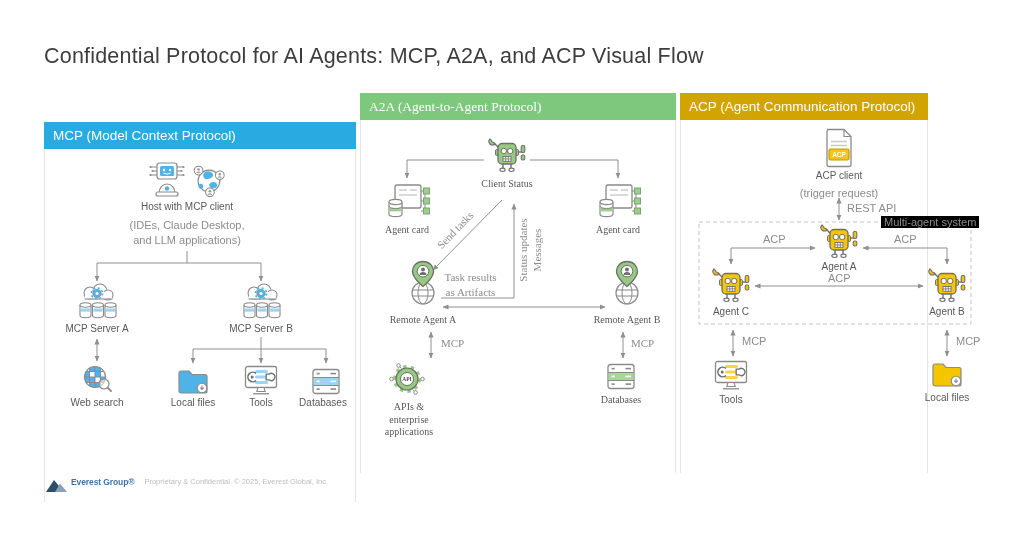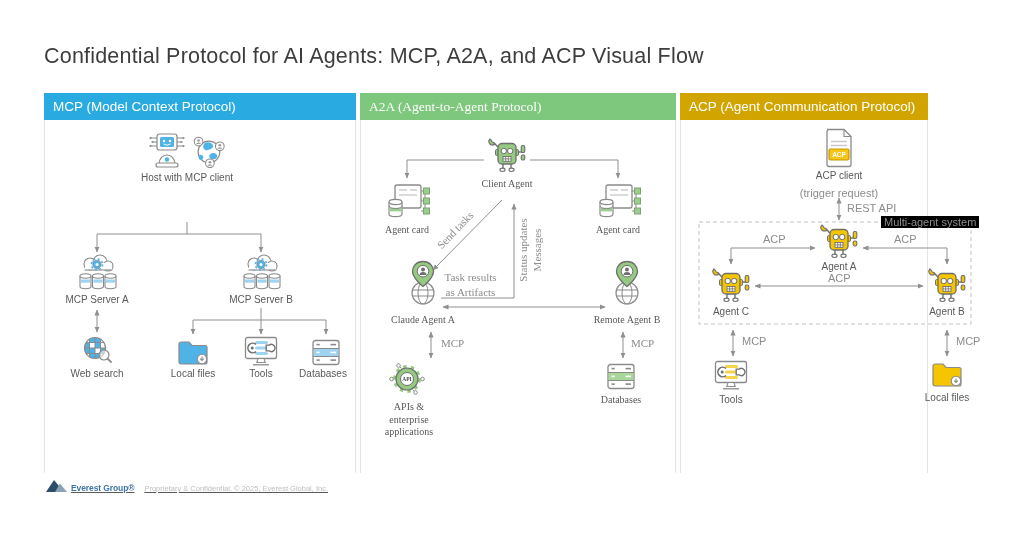--- a/index.html
+++ b/index.html
@@ -14,21 +14,21 @@
   .ln{stroke:#8f8f8f;stroke-width:1;fill:none;}
   .dsh{stroke:#c3c3c3;stroke-width:1;fill:none;stroke-dasharray:4 3;}
   .lbl{position:absolute;font-size:10px;line-height:1.25;color:#595959;text-align:center;}
   .sub{position:absolute;font-size:11px;line-height:1.35;color:#8c8c8c;text-align:center;}
   .clbl{position:absolute;font-size:11px;color:#8c8c8c;white-space:nowrap;}
   .rot{position:absolute;font-size:11px;color:#8c8c8c;white-space:nowrap;transform:translate(-50%,-50%) rotate(-90deg);}
   .diag{position:absolute;font-size:11px;color:#8c8c8c;white-space:nowrap;transform:translate(-50%,-50%) rotate(-46deg);}
   .pre{white-space:pre-line;}
   .boxlbl{background:#000000;padding:0 3px;}
   .ico{position:absolute;}
-  .footer{position:absolute;left:46px;top:477px;display:flex;align-items:flex-end;text-decoration:underline;}
+  .footer{position:absolute;left:46px;top:477px;display:flex;align-items:flex-start;}
   .brand{font-size:8.5px;font-weight:700;color:#4273A8;margin-left:3px;letter-spacing:-.1px;}
   .legal{font-size:7.5px;color:#bdbdbd;margin-left:10px;}
 </style>
 </head>
 <body>
 
 <svg width="0" height="0" style="position:absolute" aria-hidden="true">
   <defs>
     <marker id="ae" markerWidth="7" markerHeight="6" refX="5.5" refY="2.6" orient="auto">
         <path d="M0,0 L6,2.6 L0,5.2 z" fill="#8f8f8f"></path>
@@ -227,21 +227,21 @@
       <path d="M9,13.5 h16 M9,17.5 h16" stroke="#c9c9c9" stroke-width="1.3"></path>
       <rect x="7" y="21" width="20" height="11" rx="1.5" fill="#F5C518" stroke="#C79A00" stroke-width="1.2"></rect>
       <text x="17" y="29" text-anchor="middle" font-size="6.5" font-weight="bold" fill="#fff">ACP</text>
     </symbol>
   </defs>
 </svg>
 
 <div class="canvas">
   <div class="title">Confidential Protocol for AI Agents: MCP, A2A, and ACP Visual Flow</div>
 
-  <section class="panel" style="left:44px;width:312px;">
+  <section class="panel" style="left:44px;width:312px;margin-top:29px;">
     <header class="phead mcp">MCP (Model Context Protocol)</header>
     <div class="pbody">
       <svg class="cn" width="312" height="353">
         <path class="ln" d="M142,102 V114"></path>
         <path class="ln" d="M52,114 H216"></path>
         <path class="ln" d="M52,114 V132" marker-end="url(#ae)"></path>
         <path class="ln" d="M216,114 V132" marker-end="url(#ae)"></path>
         <path class="ln" d="M52,190 V212" marker-start="url(#as)" marker-end="url(#ae)"></path>
         <path class="ln" d="M216,188 V200"></path>
         <path class="ln" d="M148,200 H281"></path>
@@ -249,20 +249,22 @@
         <path class="ln" d="M216,200 V214" marker-end="url(#ae)"></path>
         <path class="ln" d="M281,200 V214" marker-end="url(#ae)"></path>
       </svg>
       <svg class="ico" style="left:102px;top:12px" width="40" height="36">
           <use href="#s-robot-chip"></use>
         </svg>
       <svg class="ico" style="left:146px;top:14px" width="34" height="34">
           <use href="#s-globe-users"></use>
         </svg>
       <div class="lbl" style="left:62px;top:52px;width:160px">Host with MCP client</div>
+      <div class="sub pre" style="left:52px;top:69px;width:180px">(IDEs, Claude Desktop,
+and LLM applications)</div>
 
       <svg class="ico" style="left:30px;top:132px" width="44" height="40">
           <use href="#s-cloud-db"></use>
         </svg>
       <div class="lbl" style="left:2px;top:174px;width:100px">MCP Server A</div>
       <svg class="ico" style="left:194px;top:132px" width="44" height="40">
           <use href="#s-cloud-db"></use>
         </svg>
       <div class="lbl" style="left:166px;top:174px;width:100px">MCP Server B</div>
 
@@ -296,41 +298,41 @@
         <path class="ln" d="M169,40 H257 V58" marker-end="url(#ae)"></path>
         <path class="ln" d="M141,80 L72,150" marker-end="url(#ae)"></path>
         <path class="ln" d="M80,178 H153 V84" marker-end="url(#ae)"></path>
         <path class="ln" d="M82,187 H244" marker-start="url(#as)" marker-end="url(#ae)"></path>
         <path class="ln" d="M70,212 V238" marker-start="url(#as)" marker-end="url(#ae)"></path>
         <path class="ln" d="M262,212 V238" marker-start="url(#as)" marker-end="url(#ae)"></path>
       </svg>
       <svg class="ico" style="left:125px;top:16px;--ac:#96CA80" width="42" height="40">
           <use href="#s-agent-robot"></use>
         </svg>
-      <div class="lbl" style="left:96px;top:58px;width:100px">Client Agent</div>
+      <div class="lbl" style="left:96px;top:58px;width:100px">Client Status</div>
 
       <svg class="ico" style="left:25px;top:62px;--ac:#9CCF8F" width="44" height="40">
           <use href="#s-agent-card"></use>
         </svg>
       <div class="lbl" style="left:0px;top:104px;width:92px">Agent card</div>
       <svg class="ico" style="left:236px;top:62px;--ac:#9CCF8F" width="44" height="40">
           <use href="#s-agent-card"></use>
         </svg>
       <div class="lbl" style="left:211px;top:104px;width:92px">Agent card</div>
 
       <span class="diag" style="left:94px;top:110px">Send tasks</span>
       <span class="rot" style="left:162px;top:130px">Status updates</span>
       <span class="rot" style="left:176px;top:130px">Messages</span>
       <div class="sub pre" style="left:62px;top:150px;width:95px">Task results
 as Artifacts</div>
 
       <svg class="ico" style="left:44px;top:140px;--ac:#96CA80" width="36" height="46">
           <use href="#s-pin-agent"></use>
         </svg>
-      <div class="lbl" style="left:4px;top:194px;width:116px">Claude Agent A</div>
+      <div class="lbl" style="left:4px;top:194px;width:116px">Remote Agent A</div>
       <svg class="ico" style="left:248px;top:140px;--ac:#96CA80" width="36" height="46">
           <use href="#s-pin-agent"></use>
         </svg>
       <div class="lbl" style="left:208px;top:194px;width:116px">Remote Agent B</div>
 
       <span class="clbl" style="left:80px;top:217px">MCP</span>
       <span class="clbl" style="left:270px;top:217px">MCP</span>
 
       <svg class="ico" style="left:26px;top:240px;--ac:#96CA80" width="40" height="38">
           <use href="#s-api-gear"></use>

